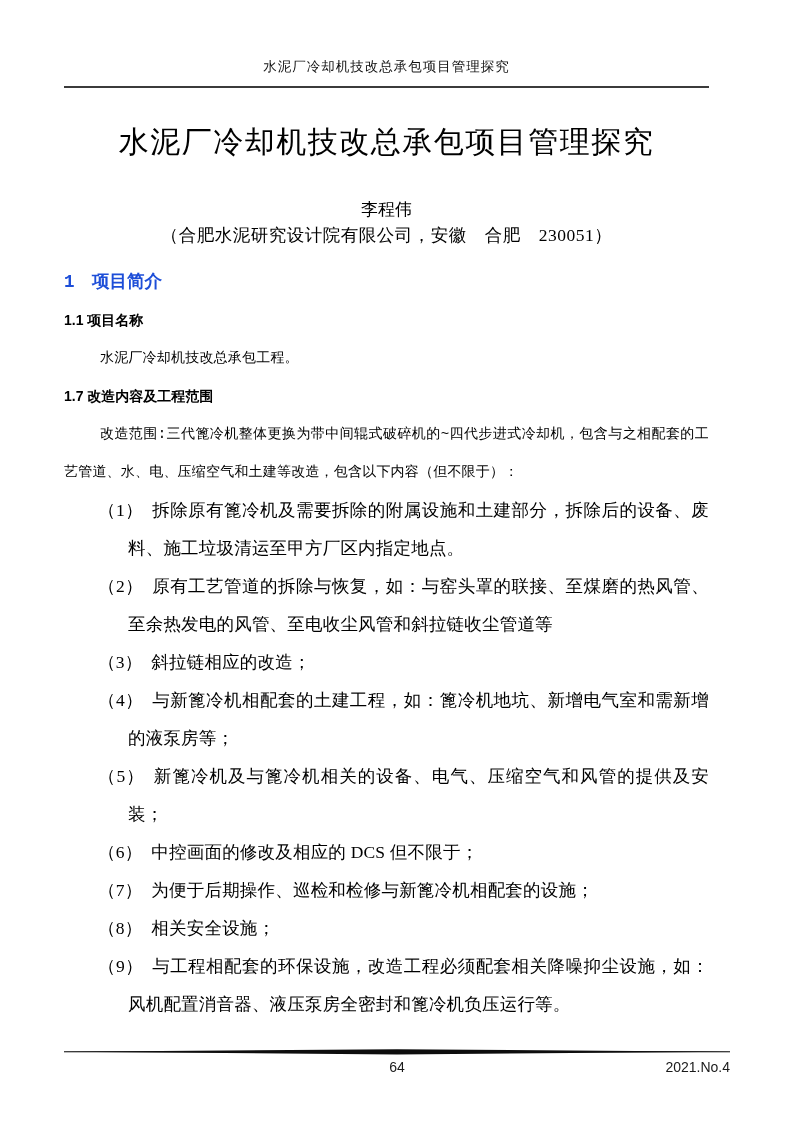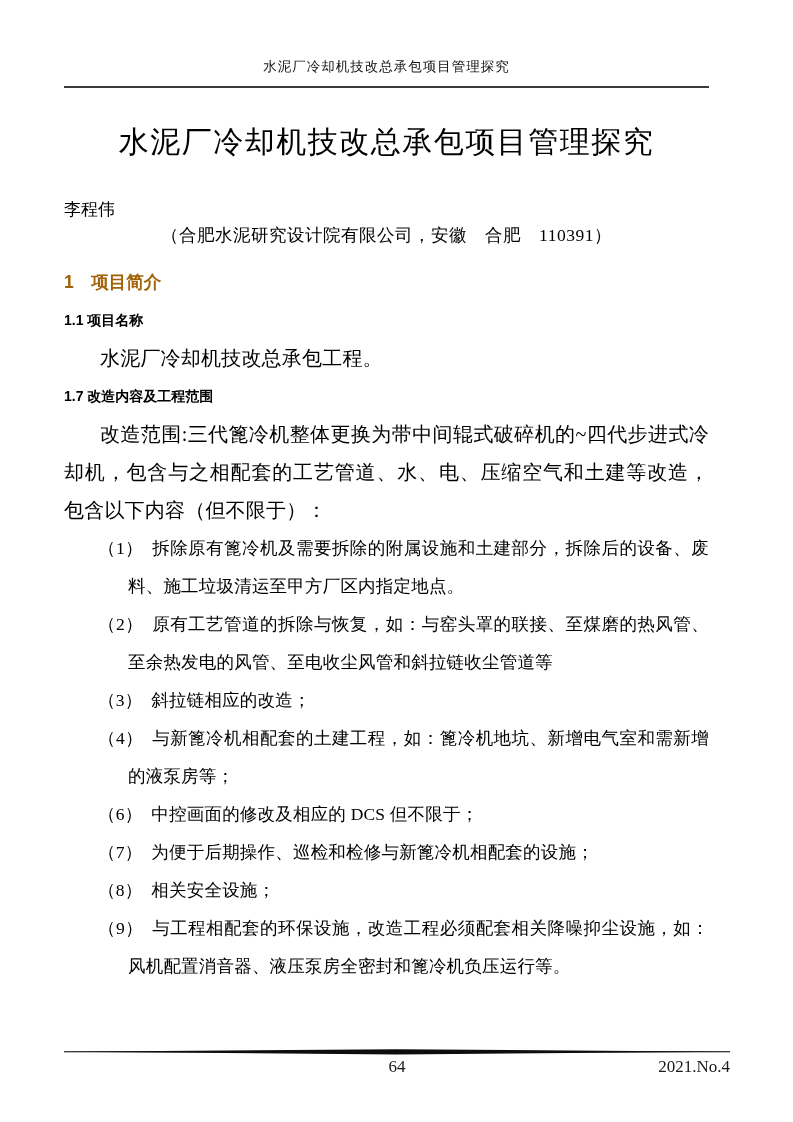--- a/index.html
+++ b/index.html
@@ -35,51 +35,53 @@
     text-align: center;
     font-family: "Liberation Sans", "DejaVu Sans", sans-serif;
     font-size: 30px;
     line-height: 44px;
     font-weight: 500;
     letter-spacing: 1.5px;
     color: #000000;
   }
   .author {
     margin-top: 34px;
+    text-align: center;
     font-size: 17px;
     line-height: 24px;
   }
   .affiliation {
     margin-top: 1px;
     text-align: center;
     font-size: 17.5px;
     line-height: 24px;
     letter-spacing: 0.5px;
   }
   
   .h-main {
     margin-top: 16px;
-    font-family: Liberation Sans, sans-serif;
+    font-family: Liberation Mono, monospace;
     font-weight: bold;
     font-size: 17.5px;
     line-height: 38px;
-    color: #a16207;
+    color: #1d4ed8;
   }
   .h-sub {
     font-family: "Liberation Sans", "DejaVu Sans", sans-serif;
     font-weight: bold;
     font-size: 14px;
     line-height: 38px;
   }
   
   .para {
-    font-size: 20px;
+    font-size: 14px;
     line-height: 38px;
     text-align: justify;
     letter-spacing: 0.2px;
+    font-family: Liberation Mono, monospace;
   }
   .indent2 { text-indent: 36px; }
   .item {
     font-size: 17.5px;
     line-height: 38px;
     text-align: justify;
     padding-left: 64px;
     text-indent: -30px;
     letter-spacing: 0.2px;
   }
@@ -88,22 +90,22 @@
   .footer {
     position: absolute;
     left: 64px; right: 63px;
     top: 1049px;
   }
   .footer-rule-svg { display: block; width: 100%; height: 6px; }
   .footer-row {
     position: relative;
     margin-top: 3px;
     height: 18px;
-    font-family: Liberation Serif, serif;
-    font-size: 17px;
+    font-family: Liberation Sans, sans-serif;
+    font-size: 14px;
     line-height: 18px;
     color: #1a1a1a;
   }
   .page-number {
     position: absolute;
     left: 0; right: 0;
     text-align: center;
   }
   .issue-label {
     position: absolute;
@@ -114,41 +116,44 @@
 </head>
 <body>
 
 <div class="page">
 
   <div class="running-head">水泥厂冷却机技改总承包项目管理探究</div>
   <div class="head-rule"></div>
 
   <div class="article-title">水泥厂冷却机技改总承包项目管理探究</div>
   <div class="author">李程伟</div>
-  <div class="affiliation">（合肥水泥研究设计院有限公司，安徽　合肥　110391）</div>
+  <div class="affiliation">（合肥水泥研究设计院有限公司，安徽　合肥　230051）</div>
 
   <div class="h-main">1　项目简介</div>
 
   <div class="h-sub">1.1 项目名称</div>
   <div class="para indent2">水泥厂冷却机技改总承包工程。</div>
 
   <div class="h-sub">1.7 改造内容及工程范围</div>
   <div class="para indent2">改造范围:三代篦冷机整体更换为带中间辊式破碎机的~四代步进式冷却机，包含与之相配套的工艺管道、水、电、压缩空气和土建等改造，包含以下内容（但不限于）：</div>
 
   <div class="item">
     <span class="marker">（1）</span><span>拆除原有篦冷机及需要拆除的附属设施和土建部分，拆除后的设备、废料、施工垃圾清运至甲方厂区内指定地点。</span>
   </div>
   <div class="item">
     <span class="marker">（2）</span><span>原有工艺管道的拆除与恢复，如：与窑头罩的联接、至煤磨的热风管、至余热发电的风管、至电收尘风管和斜拉链收尘管道等</span>
   </div>
   <div class="item">
     <span class="marker">（3）</span><span>斜拉链相应的改造；</span>
   </div>
   <div class="item">
     <span class="marker">（4）</span><span>与新篦冷机相配套的土建工程，如：篦冷机地坑、新增电气室和需新增的液泵房等；</span>
+  </div>
+  <div class="item">
+    <span class="marker">（5）</span><span>新篦冷机及与篦冷机相关的设备、电气、压缩空气和风管的提供及安装；</span>
   </div>
   <div class="item">
     <span class="marker">（6）</span><span>中控画面的修改及相应的 DCS 但不限于；</span>
   </div>
   <div class="item">
     <span class="marker">（7）</span><span>为便于后期操作、巡检和检修与新篦冷机相配套的设施；</span>
   </div>
   <div class="item">
     <span class="marker">（8）</span><span>相关安全设施；</span>
   </div>

